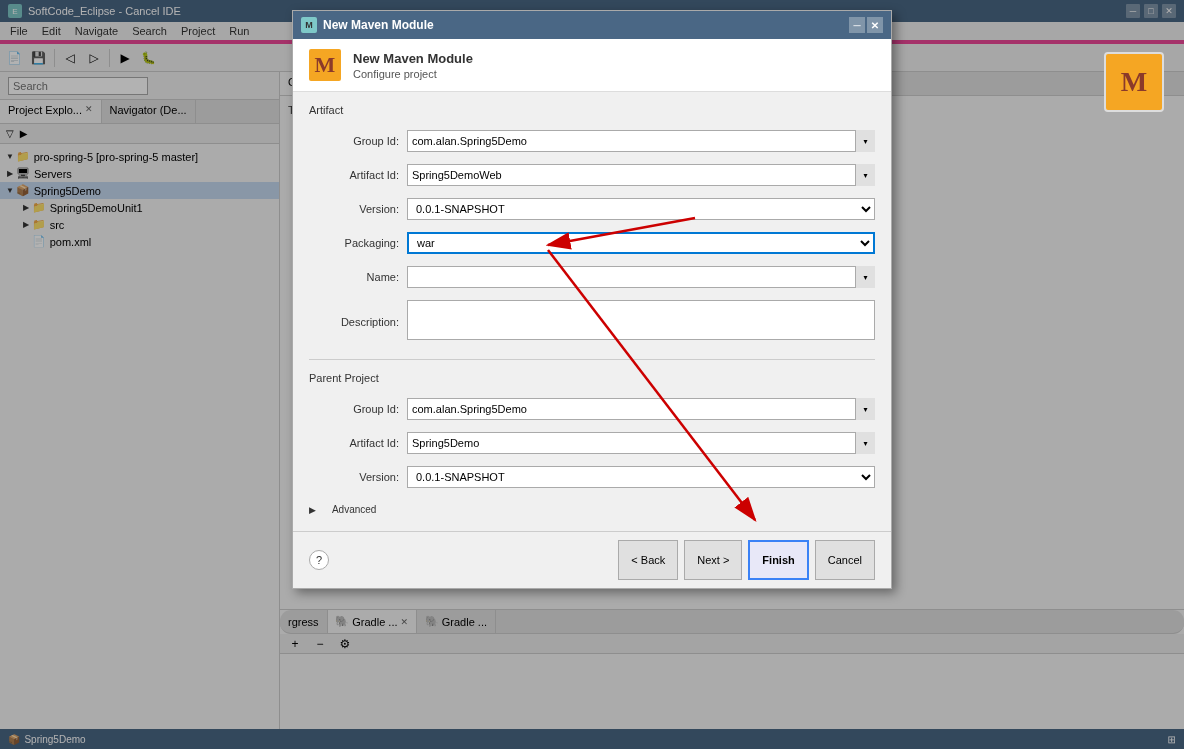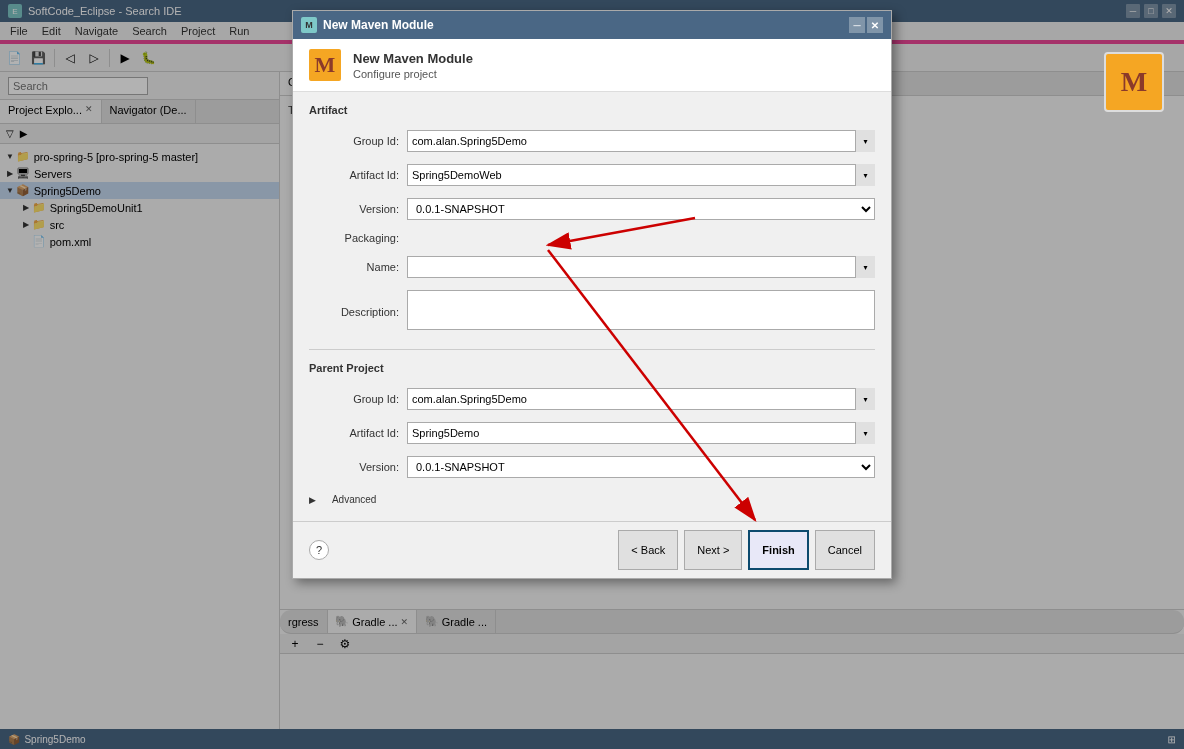--- a/index.html
+++ b/index.html
@@ -298,21 +298,21 @@
 
     .dialog-body {
       padding: 12px 16px;
       display: flex;
       flex-direction: column;
       gap: 8px;
     }
 
     .section-label {
       font-size: 11px;
-      font-weight: bold;
+      font-weight: normal;
       color: #333;
       margin-bottom: 6px;
     }
 
     .form-row {
       display: flex;
       align-items: center;
       gap: 8px;
       margin-bottom: 4px;
     }
@@ -416,21 +416,21 @@
       height: 40px;
       padding: 0 12px;
       font-size: 11px;
       border: 1px solid #aaa;
       background: #e0e0e0;
       cursor: pointer;
       margin-left: 6px;
     }
     .dialog-btn.primary {
       background: #e8e8f8;
-      border: 2px solid #0c4a6e;
+      border: 2px solid #3b82f6;
       font-weight: bold;
     }
 
     
     .arrow-overlay {
       position: absolute;
       top: 0; left: 0;
       pointer-events: none;
     }
 
@@ -447,21 +447,21 @@
       border: 2px solid #ddd;
     }
   </style>
 </head>
 <body>
 
 <div class="ide-bg">
 
   <div class="title-bar">
     <span class="title-bar-icon">E</span>
-    <span class="title-bar-title">SoftCode_Eclipse - Search IDE</span>
+    <span class="title-bar-title">SoftCode_Eclipse - Cancel IDE</span>
     <div class="title-bar-controls">
       <div class="title-bar-btn">─</div>
       <div class="title-bar-btn">□</div>
       <div class="title-bar-btn">✕</div>
     </div>
   </div>
 
   <div class="menu-bar">
     <span class="menu-item">File</span>
     <span class="menu-item">Edit</span>
@@ -634,20 +634,27 @@
           <span class="form-label">Version:</span>
           <div class="form-input-wrap">
             <select class="form-select">
               <option>0.0.1-SNAPSHOT</option>
             </select>
           </div>
         </div>
 
         <div class="form-row">
           <span class="form-label">Packaging:</span>
+          <div class="form-input-wrap">
+            <select class="form-select highlighted">
+              <option selected="">war</option>
+              <option>jar</option>
+              <option>pom</option>
+            </select>
+          </div>
         </div>
 
         <div class="form-row">
           <span class="form-label">Name:</span>
           <div class="form-input-wrap">
             <input class="form-input" type="text" style="">
             <div class="dropdown-btn">▾</div>
           </div>
         </div>
 

